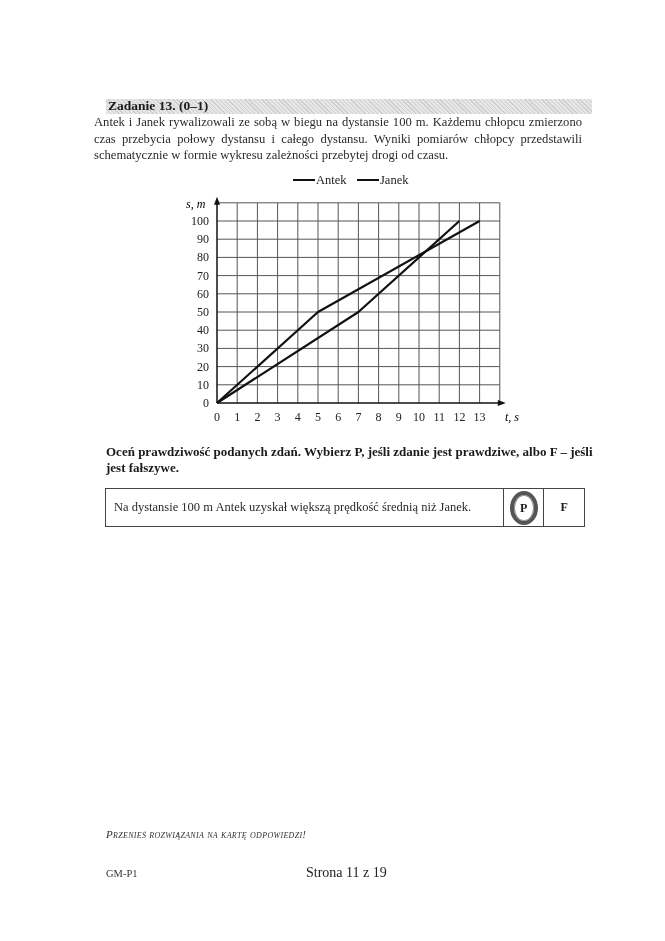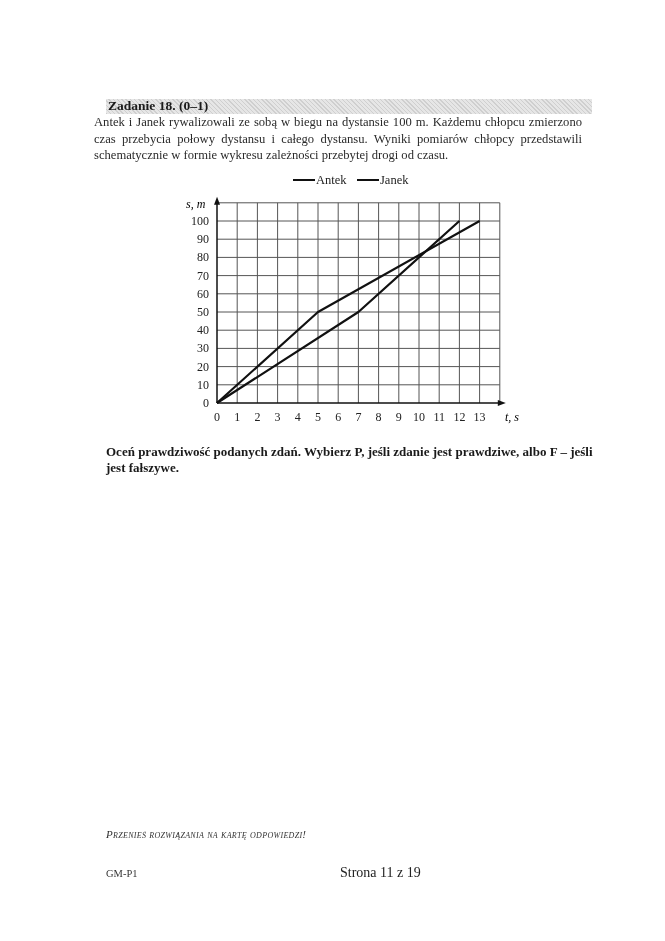--- a/index.html
+++ b/index.html
@@ -15,27 +15,27 @@
                  line-height:15.5px; }
   table.tf { position:absolute; left:105px; top:488px; border-collapse:collapse; width:480px; }
   table.tf td { border:1.3px solid #444; height:35px; font-size:12.5px; }
   table.tf td.stmt { padding-left:8px; width:393px; color:#2a2a2a; }
   table.tf td.opt { width:38px; text-align:center; font-weight:bold; font-size:12px; position:relative; }
   .circled { display:inline-block; width:20px; height:26px; line-height:26px; border-radius:50%;
              border:4px solid #555; box-shadow: inset 0 0 0 1px #999; }
   .footer-note { position:absolute; left:106px; top:828px; font-size:11px; font-style:italic; font-weight:normal;
                  font-variant:small-caps; letter-spacing:0.3px; color:#333; }
   .footer-code { position:absolute; left:106px; top:868px; font-size:10.5px; color:#333; }
-  .footer-page { position:absolute; left:306px; top:865px; font-size:14px; color:#222;margin-left:34px; }
+  .footer-page { position:absolute; left:306px; top:865px; font-size:14px; color:#222; }
 </style>
 </head>
 <body>
 
 <div class="task-header"></div>
-<div class="task-title">Zadanie 18. (0–1)</div>
+<div class="task-title">Zadanie 13. (0–1)</div>
 <div class="intro">Antek i Janek rywalizowali ze sobą w biegu na dystansie 100 m. Każdemu chłopcu zmierzono czas przebycia połowy dystansu i całego dystansu. Wyniki pomiarów chłopcy przedstawili schematycznie w formie wykresu zależności przebytej drogi od czasu.</div>
 
 <svg class="chart" width="665" height="440">
   <g id="grid">
       <line x1="237.2" y1="403" x2="237.2" y2="202.79999999999998" stroke="#555" stroke-width="1"></line>
       <line x1="257.4" y1="403" x2="257.4" y2="202.79999999999998" stroke="#555" stroke-width="1"></line>
       <line x1="277.6" y1="403" x2="277.6" y2="202.79999999999998" stroke="#555" stroke-width="1"></line>
       <line x1="297.8" y1="403" x2="297.8" y2="202.79999999999998" stroke="#555" stroke-width="1"></line>
       <line x1="318" y1="403" x2="318" y2="202.79999999999998" stroke="#555" stroke-width="1"></line>
       <line x1="338.2" y1="403" x2="338.2" y2="202.79999999999998" stroke="#555" stroke-width="1"></line>
@@ -103,18 +103,23 @@
       <text x="380" y="184" font-size="12.5" font-family="Liberation Serif, serif" fill="#222">Janek</text>
     </g>
   <text id="ylabel" x="186" y="208" font-size="12" font-style="italic" font-family="Liberation Serif, serif">s, m</text>
   <text id="xlabel" x="505" y="421" font-size="12" font-style="italic" font-family="Liberation Serif, serif">t, s</text>
 </svg>
 
 <div class="instruction">Oceń prawdziwość podanych zdań. Wybierz P, jeśli zdanie jest prawdziwe, albo F – jeśli jest fałszywe.</div>
 
 <table class="tf">
   <tbody>
+      <tr>
+    <td class="stmt">Na dystansie 100 m Antek uzyskał większą prędkość średnią niż Janek.</td>
+    <td class="opt"><span class="circled">P</span></td>
+    <td class="opt"><span>F</span></td>
+  </tr>
 </tbody>
   </table>
 
 <div class="footer-note">Przenieś rozwiązania na kartę odpowiedzi!</div>
 <div class="footer-code">GM-P1</div>
 <div class="footer-page">Strona 11 z 19</div>
 
 </body></html>

